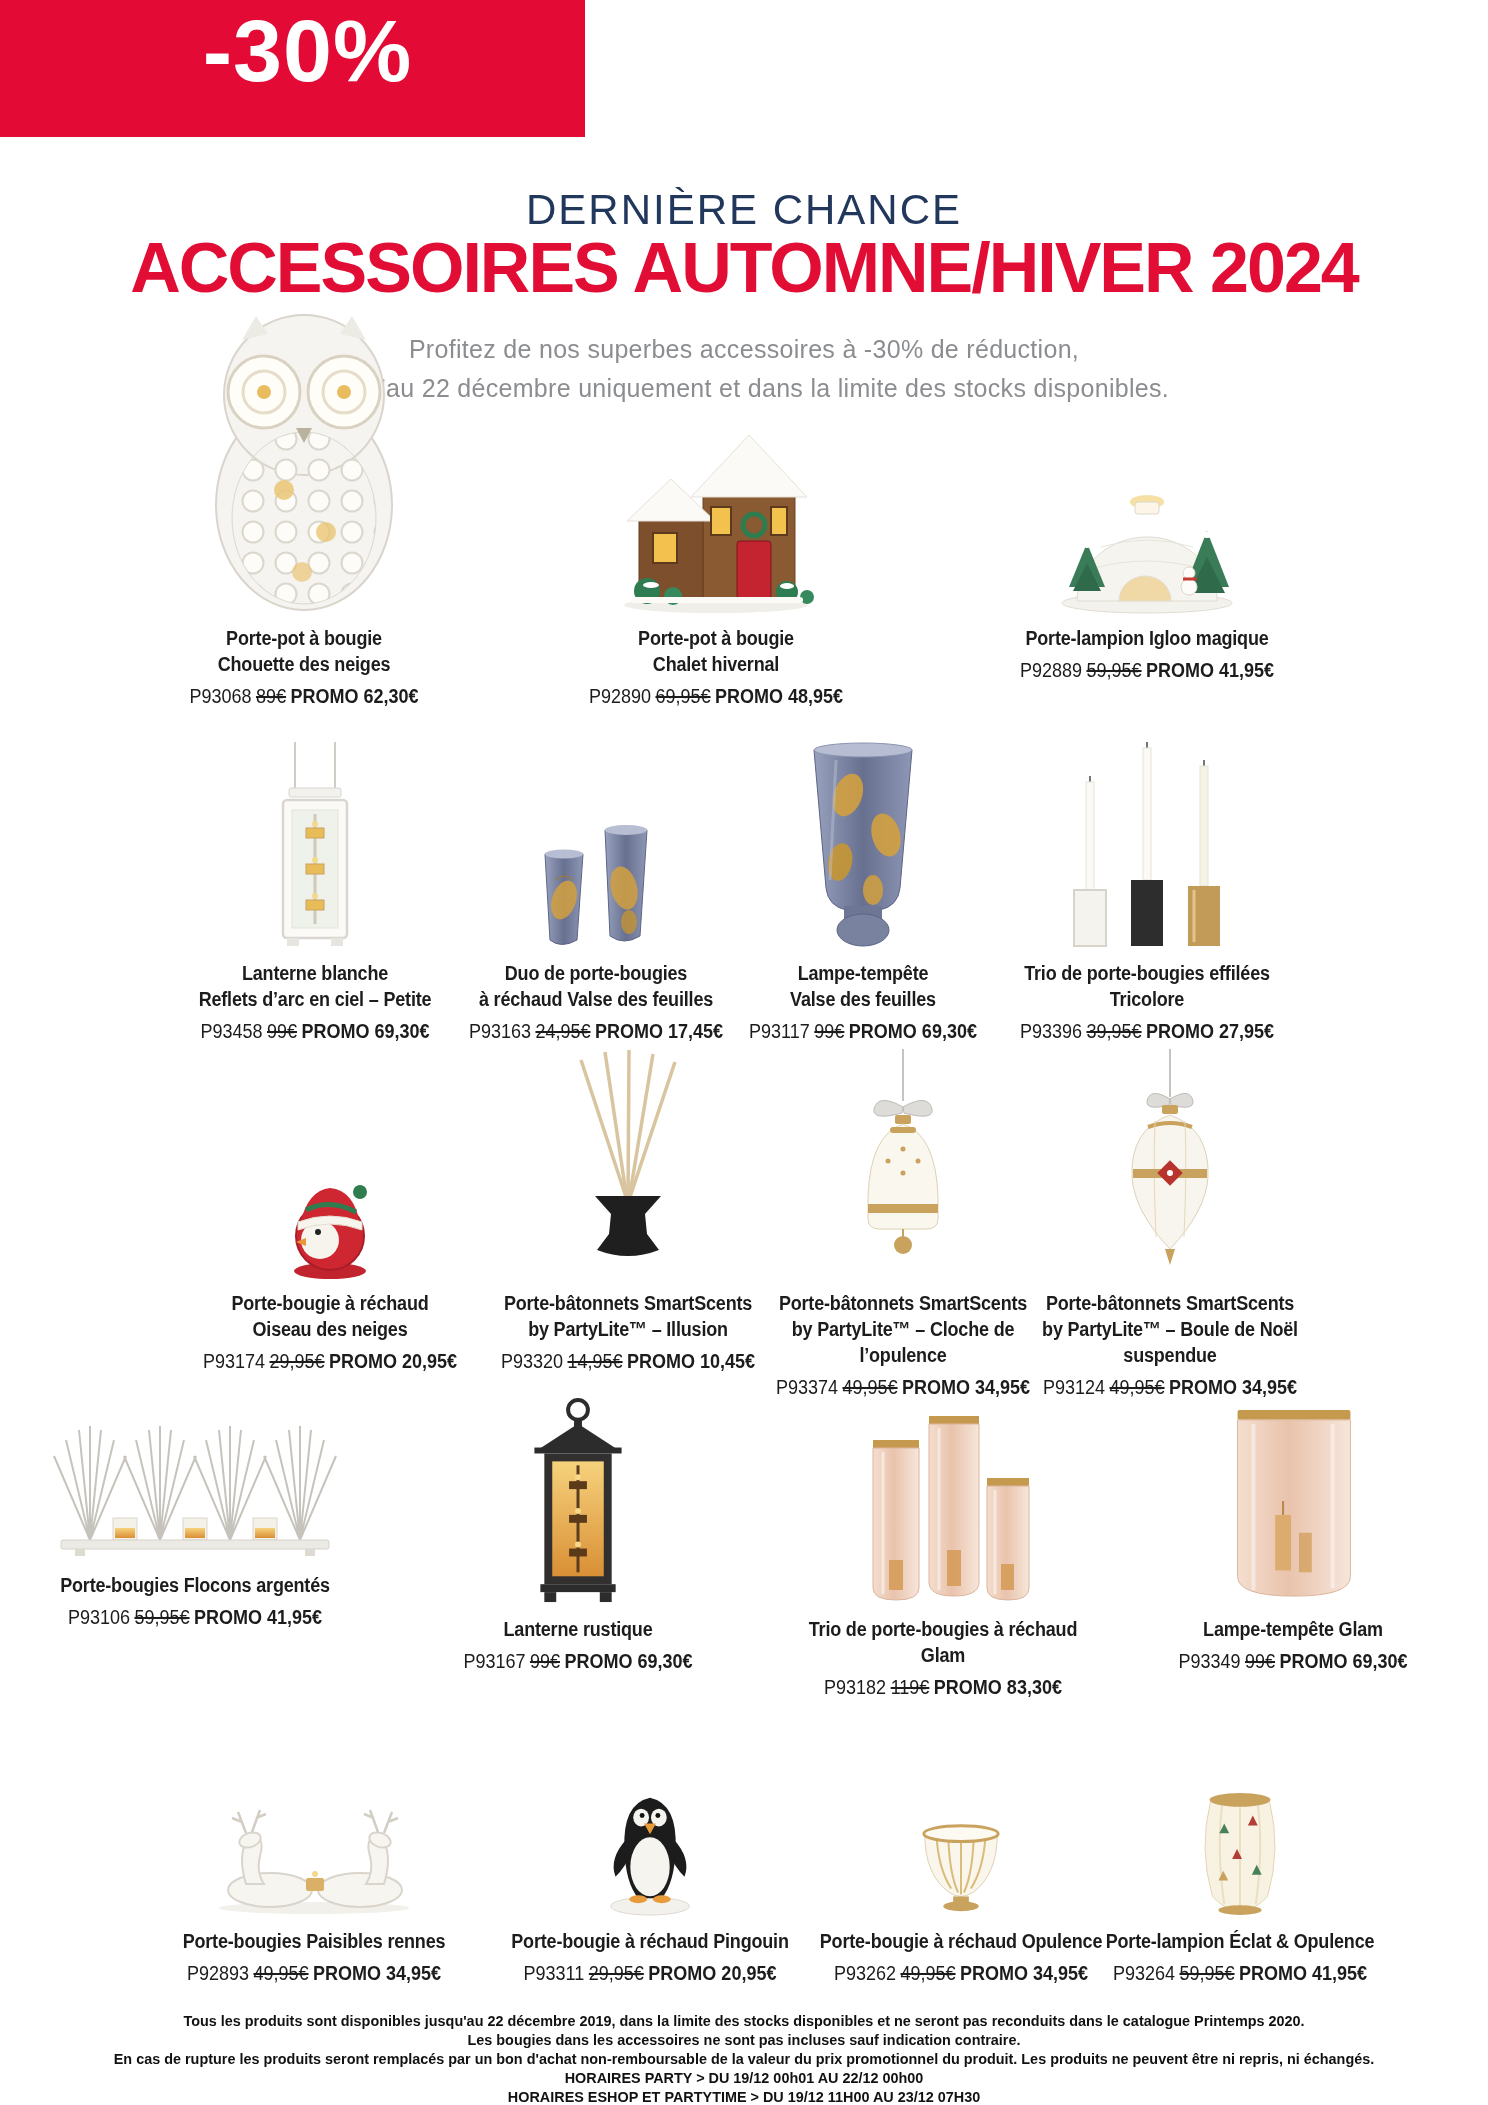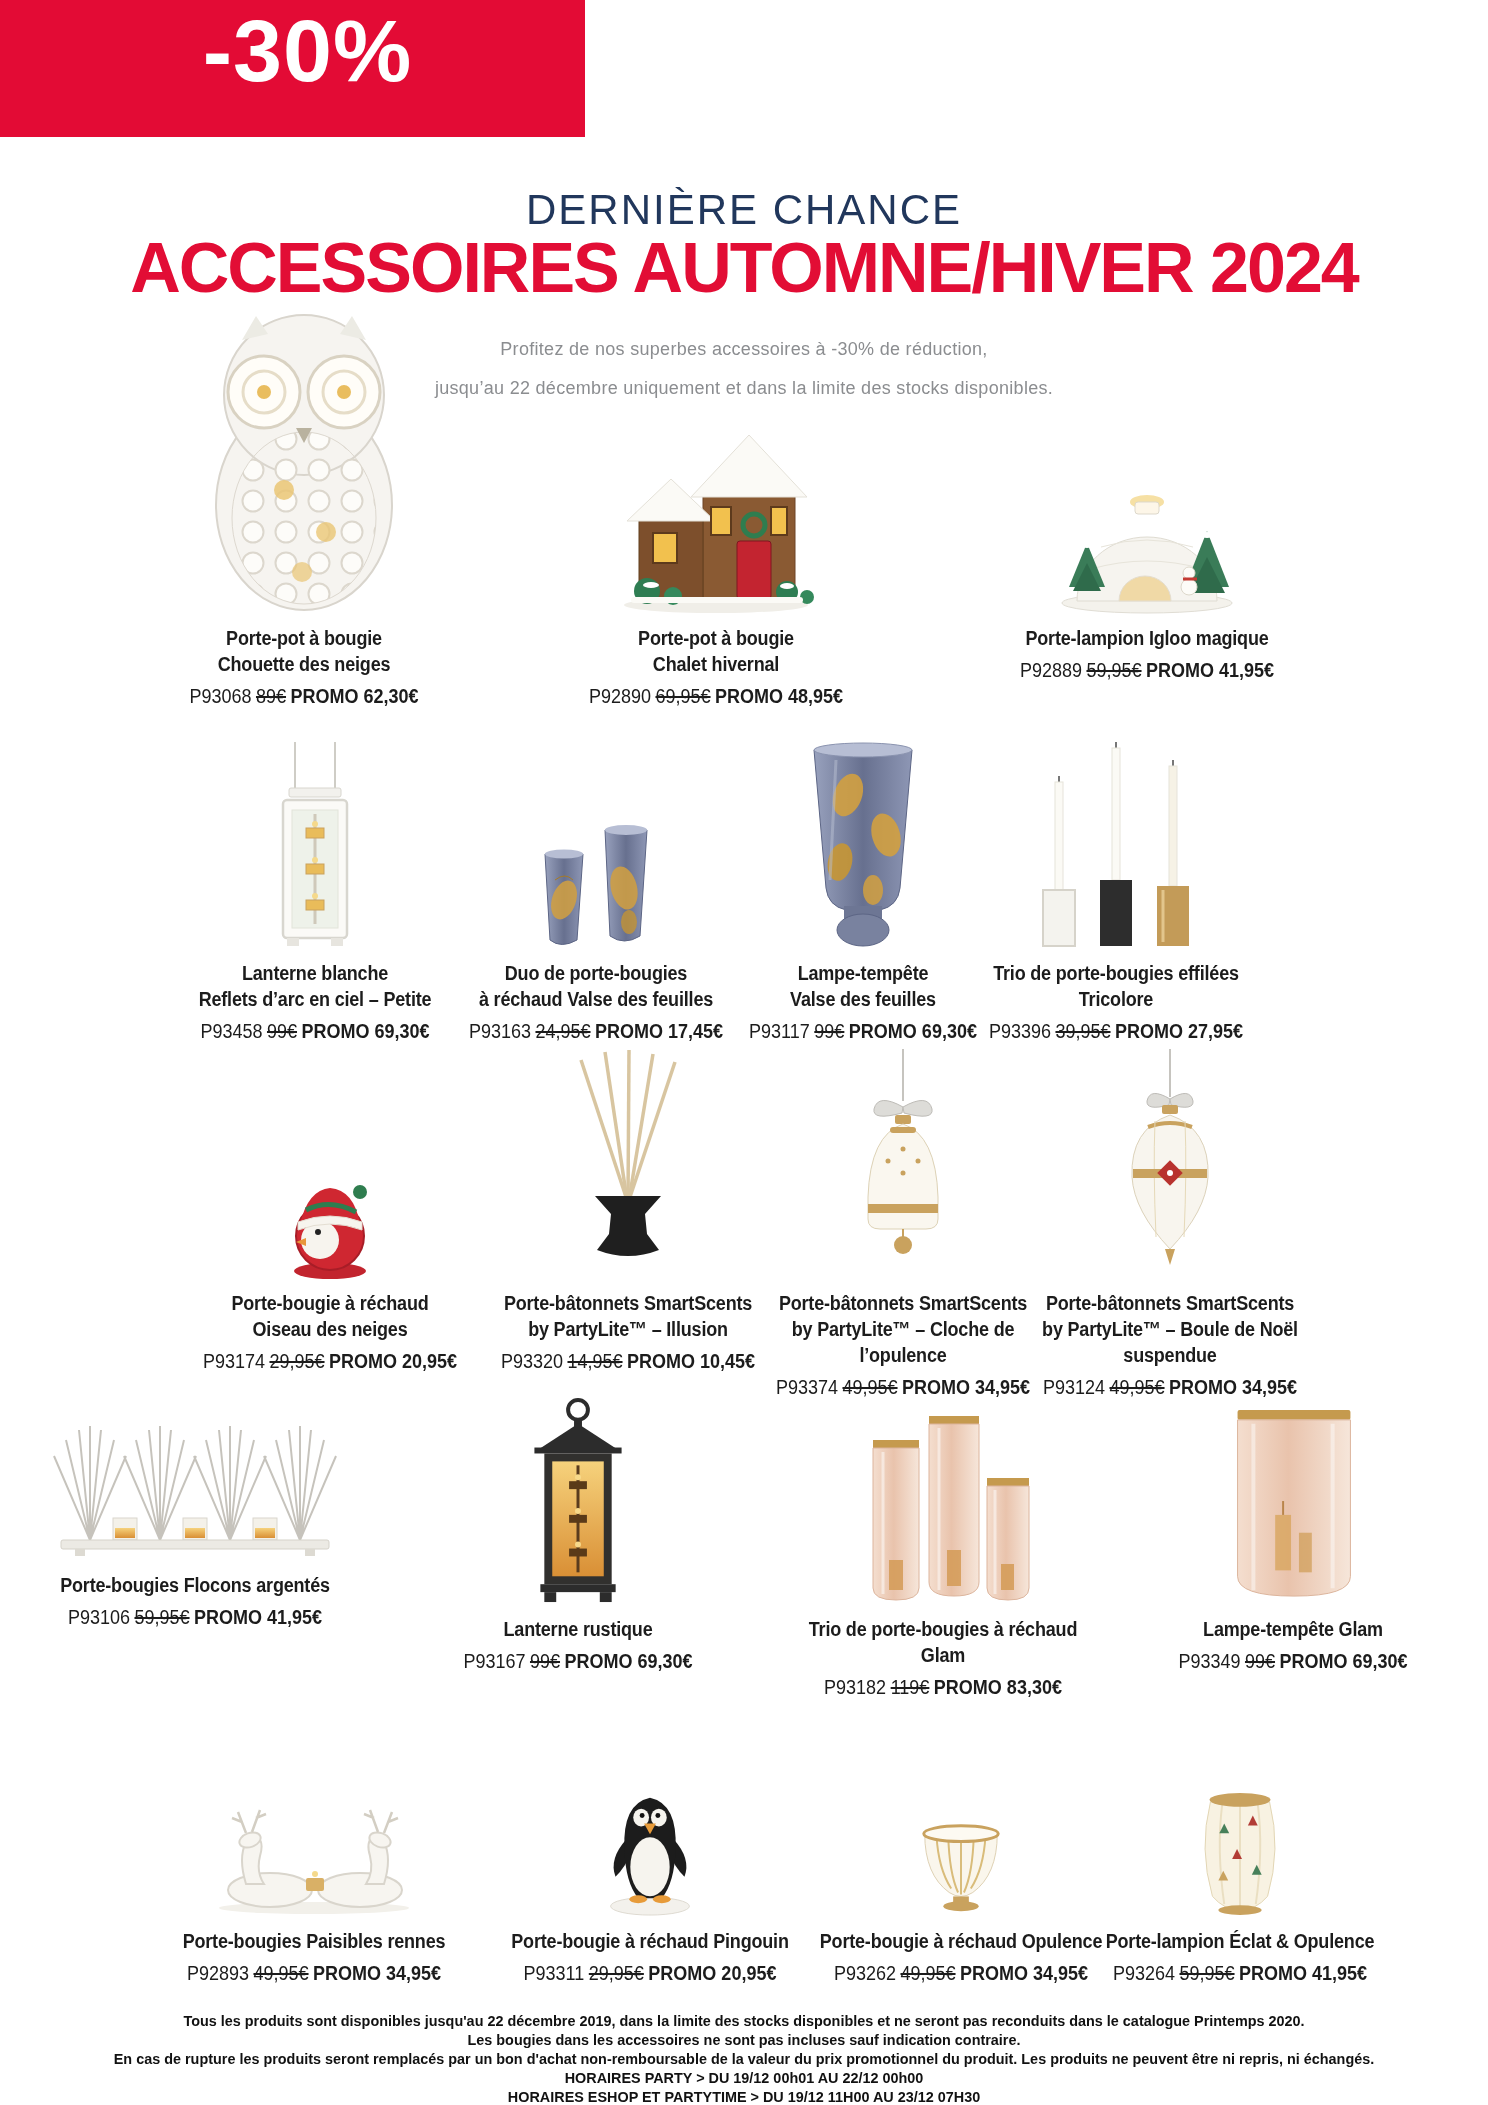--- a/index.html
+++ b/index.html
@@ -15,21 +15,21 @@
   .kicker{
     position:absolute;left:0;right:0;top:186px;text-align:center;
     color:#21375c;font-size:42px;font-weight:400;letter-spacing:2px;line-height:48px;
   }
   .big-title{
     position:absolute;left:0;right:0;top:230px;text-align:center;
     color:#e20d35;font-size:70px;font-weight:bold;letter-spacing:-2px;line-height:76px;
   }
   .subtitle{
     position:absolute;left:0;right:0;top:330px;text-align:center;
-    color:#8b8d90;font-size:18px;line-height:39px;letter-spacing:.3px;font-weight:400;
+    color:#8b8d90;font-size:25px;line-height:39px;letter-spacing:.3px;font-weight:400;
   }
   .cell{position:absolute;}
   .imgbox{display:flex;align-items:flex-end;justify-content:center;}
   .imgbox svg{display:block;}
   .caption{
     margin-top:10px;text-align:center;transform:scaleX(.9);transform-origin:50% 0;
   }
   .cap-line{font-weight:bold;font-size:20px;line-height:26px;letter-spacing:-.2px;}
   .cap-line:empty{display:none;}
   .price{margin-top:7px;font-size:20px;line-height:24px;white-space:nowrap;}
@@ -227,21 +227,21 @@
     </svg>
   </div>
   <div class="caption">
     <div class="cap-line">Lampe-tempête</div>
     <div class="cap-line">Valse des feuilles</div>
 
     <div class="price"><span class="code">P93117</span><span class="old">99€</span><span class="promo"><span>PROMO</span> <span>69,30€</span></span></div>
   </div>
 </div>
 
-<div class="cell" style="left:956px;top:740px;width:320px">
+<div class="cell" style="left:987px;top:740px;width:320px">
   <div class="imgbox" style="height:210px">
     <svg width="190" height="210" viewBox="0 0 190 210">
       <line x1="38" y1="36" x2="38" y2="44" stroke="#777" stroke-width="2"></line>
       <rect x="34" y="42" width="8" height="108" fill="#fbfaf5" stroke="#e6e3da"></rect>
       <rect x="22" y="150" width="32" height="56" fill="#f4f3ee" stroke="#d6d3ca" stroke-width="2"></rect>
       <line x1="95" y1="2" x2="95" y2="10" stroke="#777" stroke-width="2"></line>
       <rect x="91" y="8" width="8" height="132" fill="#fbfaf5" stroke="#e6e3da"></rect>
       <rect x="79" y="140" width="32" height="66" fill="#2d2d2d"></rect>
       <line x1="152" y1="20" x2="152" y2="28" stroke="#777" stroke-width="2"></line>
       <rect x="148" y="26" width="8" height="120" fill="#f6f2e6" stroke="#e6e3da"></rect>

